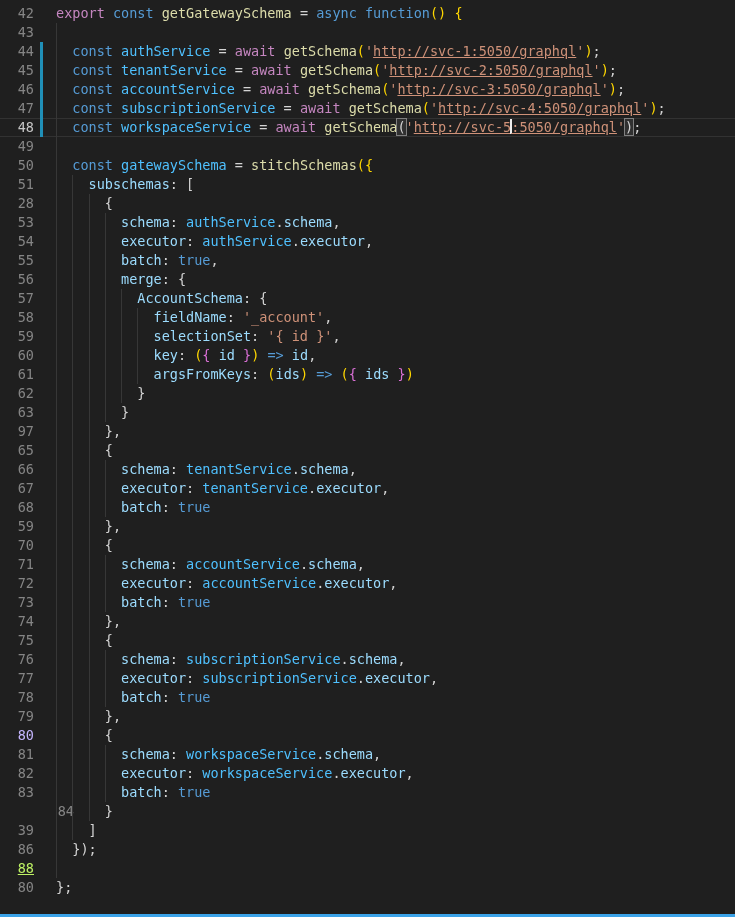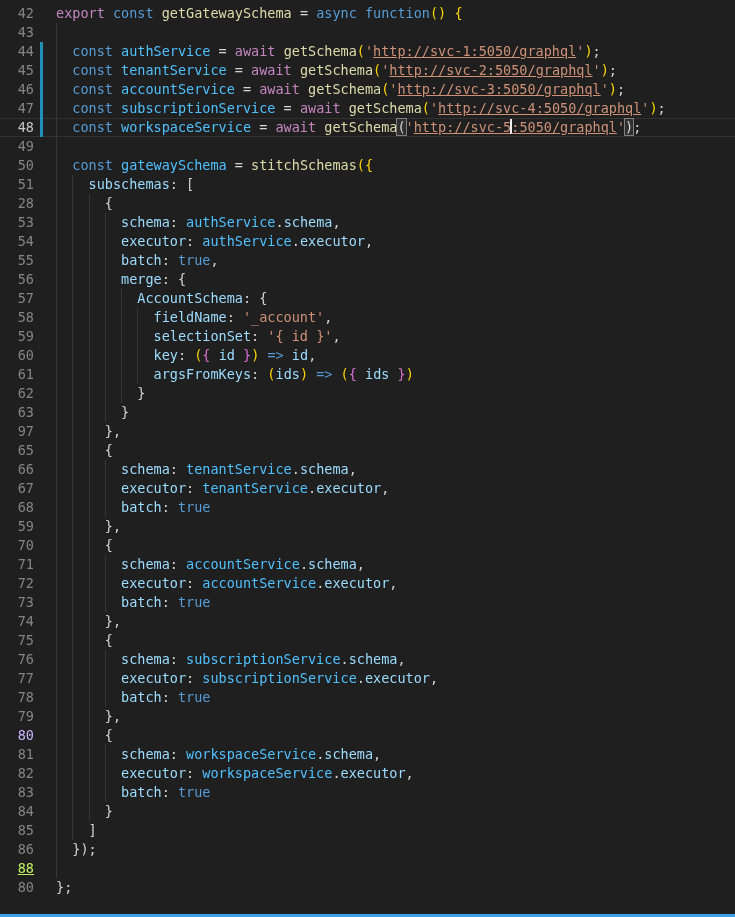--- a/index.html
+++ b/index.html
@@ -70,19 +70,19 @@
     <div class="line"><span class="ln" style="color: rgb(133, 133, 133);">74</span><span class="guide" style="left: 56px;"></span><span class="guide" style="left: 72.26px;"></span><span class="guide" style="left: 88.52px;"></span><span class="code"><span class="pl">      </span><span class="pl">},</span></span></div>
     <div class="line"><span class="ln" style="color: rgb(133, 133, 133);">75</span><span class="guide" style="left: 56px;"></span><span class="guide" style="left: 72.26px;"></span><span class="guide" style="left: 88.52px;"></span><span class="code"><span class="pl">      </span><span class="pl">{</span></span></div>
     <div class="line"><span class="ln" style="color: rgb(133, 133, 133);">76</span><span class="guide" style="left: 56px;"></span><span class="guide" style="left: 72.26px;"></span><span class="guide" style="left: 88.52px;"></span><span class="guide" style="left: 104.78px;"></span><span class="code"><span class="pl">        </span><span class="pr">schema</span><span class="pl">: </span><span class="vr">subscriptionService</span><span class="pl">.</span><span class="pr">schema</span><span class="pl">,</span></span></div>
     <div class="line"><span class="ln" style="color: rgb(133, 133, 133);">77</span><span class="guide" style="left: 56px;"></span><span class="guide" style="left: 72.26px;"></span><span class="guide" style="left: 88.52px;"></span><span class="guide" style="left: 104.78px;"></span><span class="code"><span class="pl">        </span><span class="pr">executor</span><span class="pl">: </span><span class="vr">subscriptionService</span><span class="pl">.</span><span class="pr">executor</span><span class="pl">,</span></span></div>
     <div class="line"><span class="ln" style="color: rgb(133, 133, 133);">78</span><span class="guide" style="left: 56px;"></span><span class="guide" style="left: 72.26px;"></span><span class="guide" style="left: 88.52px;"></span><span class="guide" style="left: 104.78px;"></span><span class="code"><span class="pl">        </span><span class="pr">batch</span><span class="pl">: </span><span class="k2">true</span></span></div>
     <div class="line"><span class="ln" style="color: rgb(133, 133, 133);">79</span><span class="guide" style="left: 56px;"></span><span class="guide" style="left: 72.26px;"></span><span class="guide" style="left: 88.52px;"></span><span class="code"><span class="pl">      </span><span class="pl">},</span></span></div>
     <div class="line"><span class="ln" style="color: #c4b5fd;">80</span><span class="guide" style="left: 56px;"></span><span class="guide" style="left: 72.26px;"></span><span class="guide" style="left: 88.52px;"></span><span class="code"><span class="pl">      </span><span class="pl">{</span></span></div>
     <div class="line"><span class="ln" style="color: rgb(133, 133, 133);">81</span><span class="guide" style="left: 56px;"></span><span class="guide" style="left: 72.26px;"></span><span class="guide" style="left: 88.52px;"></span><span class="guide" style="left: 104.78px;"></span><span class="code"><span class="pl">        </span><span class="pr">schema</span><span class="pl">: </span><span class="vr">workspaceService</span><span class="pl">.</span><span class="pr">schema</span><span class="pl">,</span></span></div>
     <div class="line"><span class="ln" style="color: rgb(133, 133, 133);">82</span><span class="guide" style="left: 56px;"></span><span class="guide" style="left: 72.26px;"></span><span class="guide" style="left: 88.52px;"></span><span class="guide" style="left: 104.78px;"></span><span class="code"><span class="pl">        </span><span class="pr">executor</span><span class="pl">: </span><span class="vr">workspaceService</span><span class="pl">.</span><span class="pr">executor</span><span class="pl">,</span></span></div>
     <div class="line"><span class="ln" style="color: rgb(133, 133, 133);">83</span><span class="guide" style="left: 56px;"></span><span class="guide" style="left: 72.26px;"></span><span class="guide" style="left: 88.52px;"></span><span class="guide" style="left: 104.78px;"></span><span class="code"><span class="pl">        </span><span class="pr">batch</span><span class="pl">: </span><span class="k2">true</span></span></div>
-    <div class="line"><span class="ln" style="color: rgb(133, 133, 133);">84</span><span class="guide" style="left: 56px;"></span><span class="guide" style="left: 72.26px;"></span><span class="guide" style="left: 88.52px;"></span><span class="code"><span class="pl">      </span><span class="pl">}</span></span></div>
-    <div class="line"><span class="ln" style="color: rgb(133, 133, 133);">85</span><span class="guide" style="left: 56px;"></span><span class="guide" style="left: 72.26px;"></span><span class="code"><span class="pl">    </span><span class="pl">]</span></span></div>
+    <div class="line"><span class="ln" style="color: rgb(133, 133, 133); padding-left: 40px;">84</span><span class="guide" style="left: 56px;"></span><span class="guide" style="left: 72.26px;"></span><span class="guide" style="left: 88.52px;"></span><span class="code"><span class="pl">      </span><span class="pl">}</span></span></div>
+    <div class="line"><span class="ln" style="color: rgb(133, 133, 133);">39</span><span class="guide" style="left: 56px;"></span><span class="guide" style="left: 72.26px;"></span><span class="code"><span class="pl">    </span><span class="pl">]</span></span></div>
     <div class="line"><span class="ln" style="color: rgb(133, 133, 133);">86</span><span class="guide" style="left: 56px;"></span><span class="code"><span class="pl">  </span><span class="pl">});</span></span></div>
     <div class="line"><span class="ln" style="color: #bef264; text-decoration: underline;">88</span><span class="guide" style="left: 56px;"></span></div>
     <div class="line"><span class="ln" style="color: rgb(133, 133, 133);">80</span><span class="code"><span class="pl">};</span></span></div>
   </div>
 <div class="bottom-bar" style="background: rgb(59, 163, 232);"></div>
 
 </body></html>

